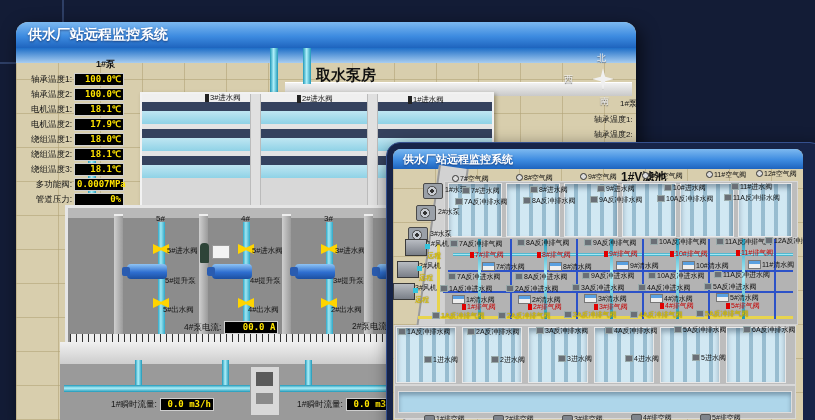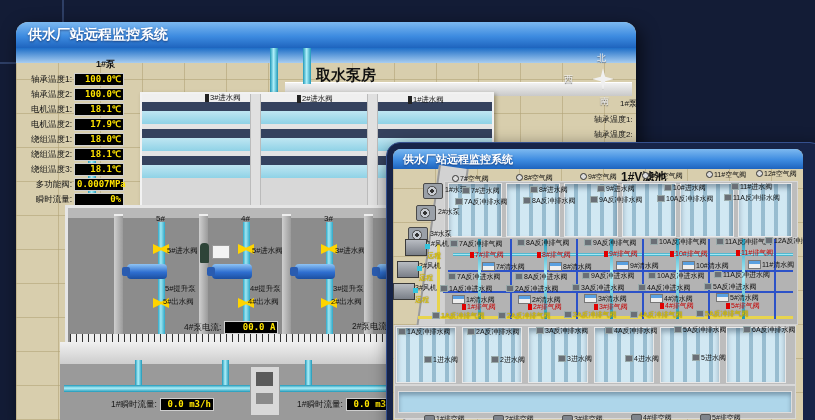--- a/index.html
+++ b/index.html
@@ -60,21 +60,21 @@
   .bay::before{content:"";position:absolute;left:-4px;top:6px;width:9px;height:124px;background:linear-gradient(90deg,#cfcfcf,#9b9b9b);border-top:2px solid #eee}
   .bay-h{position:absolute;top:6px;left:38px;font-size:8px;color:#111}
   .bay-pipe{position:absolute;left:40px;top:14px;width:7px;height:118px;background:linear-gradient(90deg,#2fa8c8,#9fe6f2 40%,#2fa8c8)}
   .bay-valve{position:absolute;left:35px;width:16px;height:10px;background:#ffd400;
              clip-path:polygon(0 0,50% 38%,100% 0,100% 100%,50% 62%,0 100%)}
   .bay-valve.v1{top:36px}.bay-valve.v2{top:90px}
   .bay-pump{position:absolute;left:9px;top:56px;width:40px;height:15px;border-radius:4px;
             background:linear-gradient(#8fc4f4,#2f6fd0 55%,#1c4fa0)}
   .bay-pump::after{content:"";position:absolute;left:-5px;top:3px;width:8px;height:9px;background:#2a5cb0;border-radius:2px}
   .bay-l{position:absolute;font-size:7.5px;color:#111;white-space:nowrap}
-  .bay-l.l1{left:49px;top:38px}.bay-l.l2{left:47px;top:76px}.bay-l.l3{left:45px;top:89px}
+  .bay-l.l1{left:49px;top:38px}.bay-l.l2{left:47px;top:68px}.bay-l.l3{left:45px;top:97px}
   .figure{position:absolute;left:184px;top:195px;width:9px;height:20px;background:#2e4438;border-radius:4px 4px 1px 1px}
   .board{position:absolute;left:196px;top:197px;width:16px;height:12px;background:#f4f4f4;border:1px solid #999}
   .hatch{position:absolute;left:54px;top:286px;width:382px;height:8px;background:repeating-linear-gradient(90deg,#333 0 1px,#eee 1px 6px)}
   .apron{position:absolute;left:44px;top:294px;width:392px;height:22px;background:linear-gradient(#f0f0f0,#cdcdcd)}
   .floor2{position:absolute;left:44px;top:316px;width:392px;height:56px;background:#9a9a9a}
   .meterbox{position:absolute;left:234px;top:318px;width:28px;height:48px;background:#d8d8d8;border:1px solid #999}
   .meterbox .m1{position:absolute;left:5px;top:5px;width:17px;height:14px;background:#5a5a5a}
   .meterbox .m2{position:absolute;left:5px;top:26px;width:17px;height:11px;background:#8a8a8a}
   .readout{position:absolute;display:flex;align-items:center;gap:3px}
   .readout .rlbl{font-size:8.5px;color:#161616;white-space:nowrap}
@@ -155,21 +155,21 @@
       </div>
         <div class="prow" style="position: absolute; left: 10px; top: 115px;">
         <span class="plbl">绕组温度3:</span>
         <span class="vbox">18.1℃</span>
       </div>
         <div class="prow" style="position: absolute; left: 10px; top: 130px;">
         <span class="plbl">多功能阀:</span>
         <span class="vbox">0.0007MPa</span>
       </div>
         <div class="prow" style="position: absolute; left: 10px; top: 145px;">
-        <span class="plbl">瞬时流量:</span>
+        <span class="plbl">管道压力:</span>
         <span class="vbox">0%</span>
       </div>
       </div>
 
     <div class="basin">
       <div style="height:8px;background:#efefef"></div>
       <div class="lane-d"></div>
       <div class="lane-w"></div>
       <div class="lane-s"></div>
       <div class="lane-d"></div>

